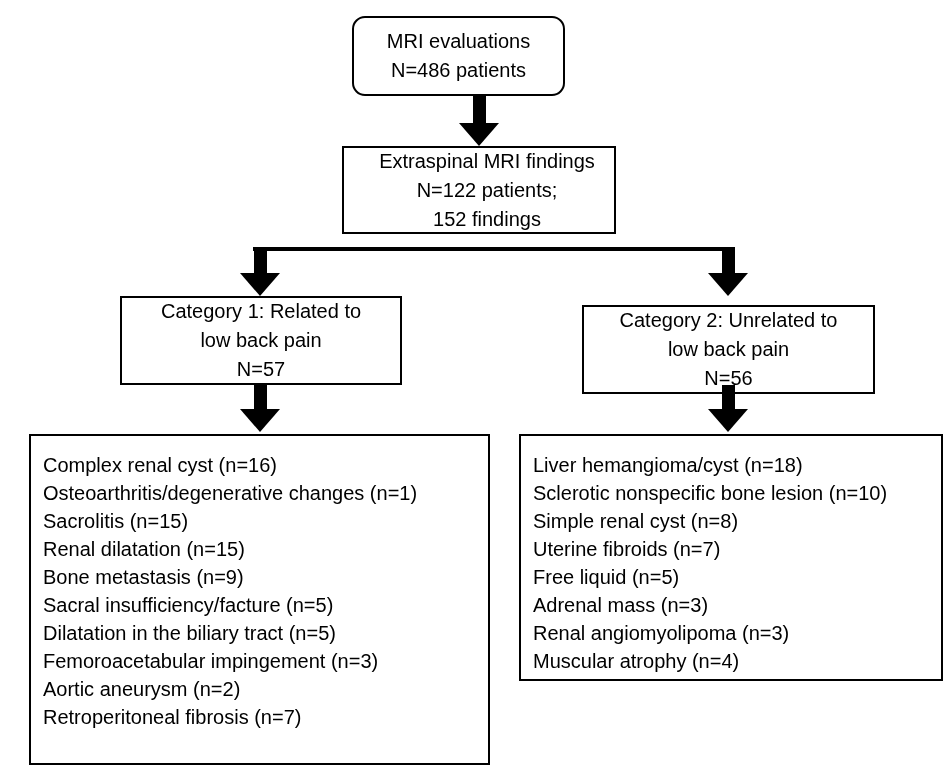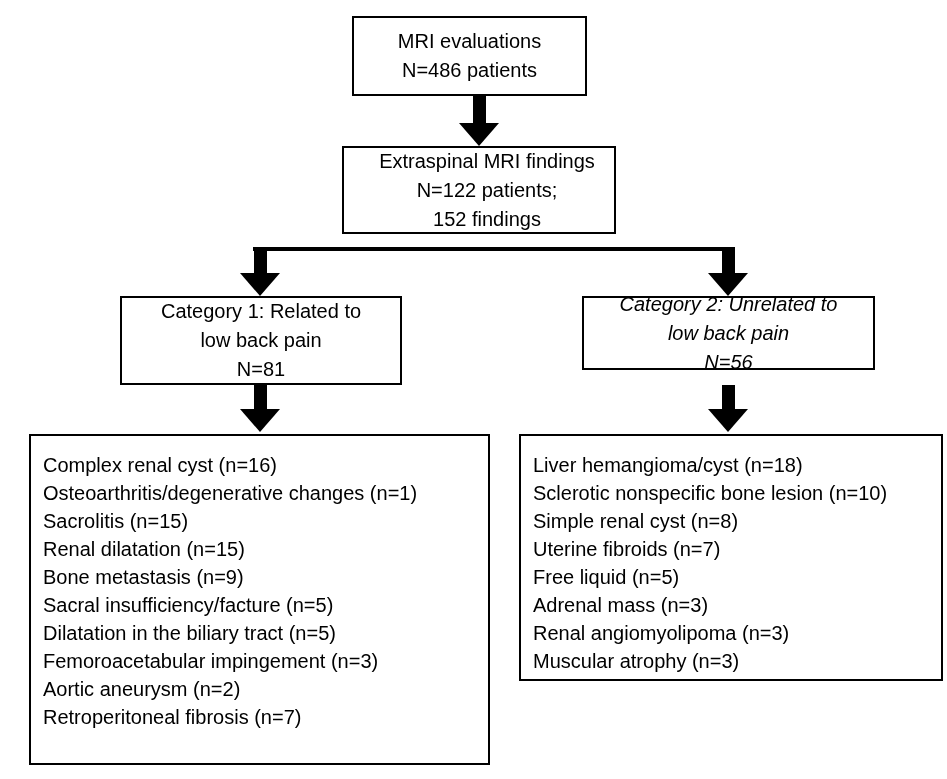--- a/index.html
+++ b/index.html
@@ -72,24 +72,24 @@
 
   .hline {
     position: absolute;
     left: 253px;
     top: 247px;
     width: 482px;
     height: 4px;
     background: #000000;
   }
 
-  .box-mri        { left: 352px; top: 16px;  width: 235px; height: 80px; }
+  .box-mri        { left: 352px; top: 16px;  width: 213px; height: 80px; border-radius: 13px; }
   .box-extra      { left: 342px; top: 146px; width: 274px; height: 88px; padding-left: 16px; }
   .box-cat1       { left: 120px; top: 296px; width: 282px; height: 89px; }
-  .box-cat2       { left: 582px; top: 296px; width: 293px; height: 74px; font-style: italic; }
+  .box-cat2       { left: 582px; top: 305px; width: 293px; height: 89px; }
   .box-findings1  { left: 29px;  top: 434px; width: 461px; height: 331px; }
   .box-findings2  { left: 507px; top: 434px; width: 424px; height: 247px; margin-left: 12px; }
 </style>
 </head>
 <body>
 
 <div class="canvas">
 
   <div class="box center-box box-mri">
     <div>MRI evaluations</div>
@@ -113,21 +113,21 @@
     <div class="head"></div>
   </div>
   <div class="arrow arrow-branch-r">
     <div class="stem"></div>
     <div class="head"></div>
   </div>
 
   <div class="box center-box box-cat1">
     <div>Category 1: Related to</div>
     <div>low back pain</div>
-    <div>N=81</div>
+    <div>N=57</div>
   </div>
 
   <div class="box center-box box-cat2">
     <div>Category 2: Unrelated to</div>
     <div>low back pain</div>
     <div>N=56</div>
   </div>
 
   <div class="arrow arrow-cat1">
     <div class="stem"></div>
@@ -152,16 +152,16 @@
   </div>
 
   <div class="box list-box box-findings2">
     <div class="list-row">Liver hemangioma/cyst (n=18)</div>
     <div class="list-row">Sclerotic nonspecific bone lesion (n=10)</div>
     <div class="list-row">Simple renal cyst (n=8)</div>
     <div class="list-row">Uterine fibroids (n=7)</div>
     <div class="list-row">Free liquid (n=5)</div>
     <div class="list-row">Adrenal mass (n=3)</div>
     <div class="list-row">Renal angiomyolipoma (n=3)</div>
-    <div class="list-row">Muscular atrophy (n=3)</div>
+    <div class="list-row">Muscular atrophy (n=4)</div>
   </div>
 
 </div>
 
 </body></html>

